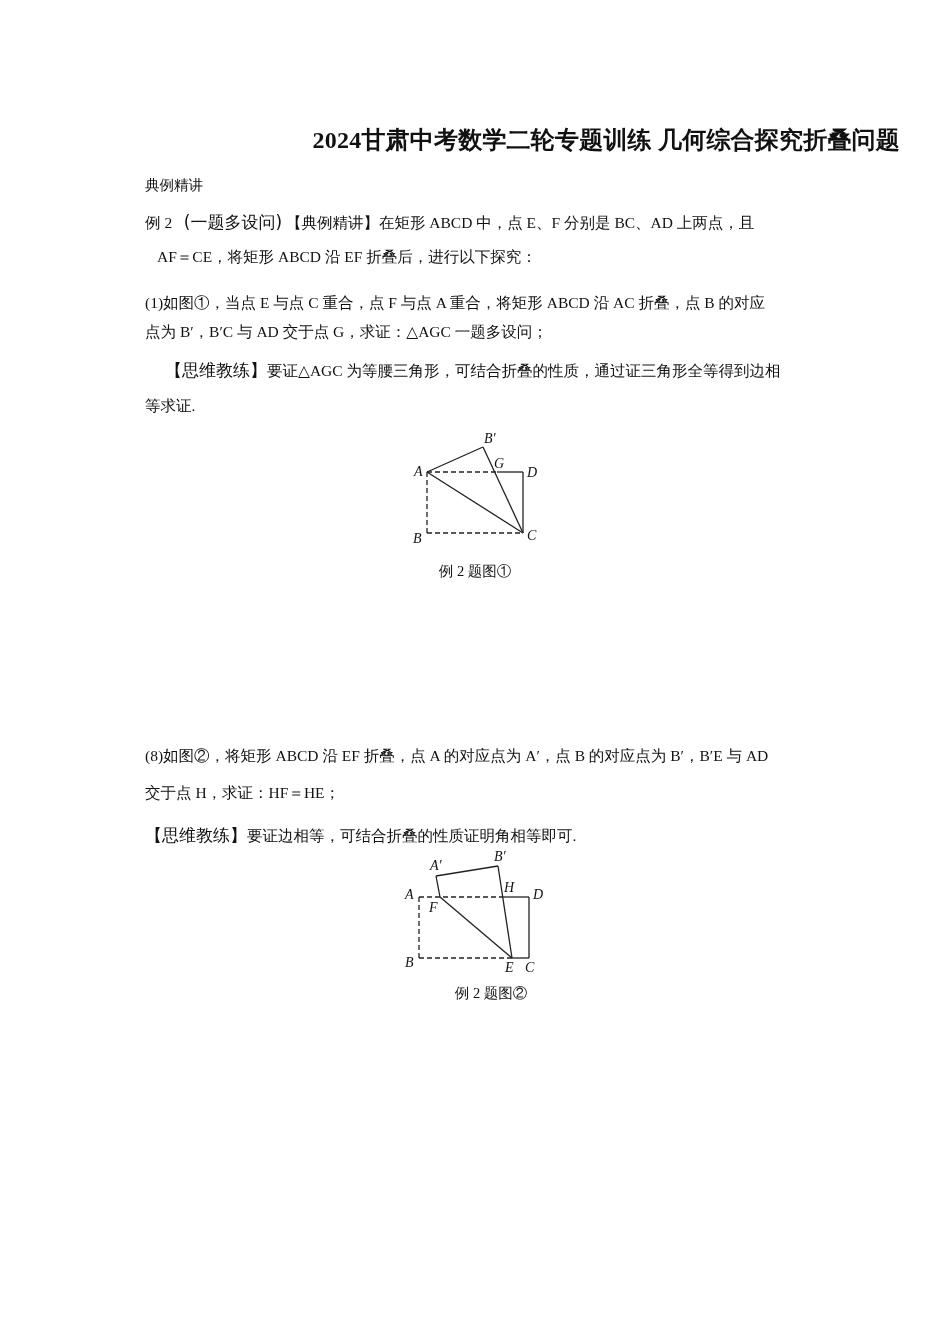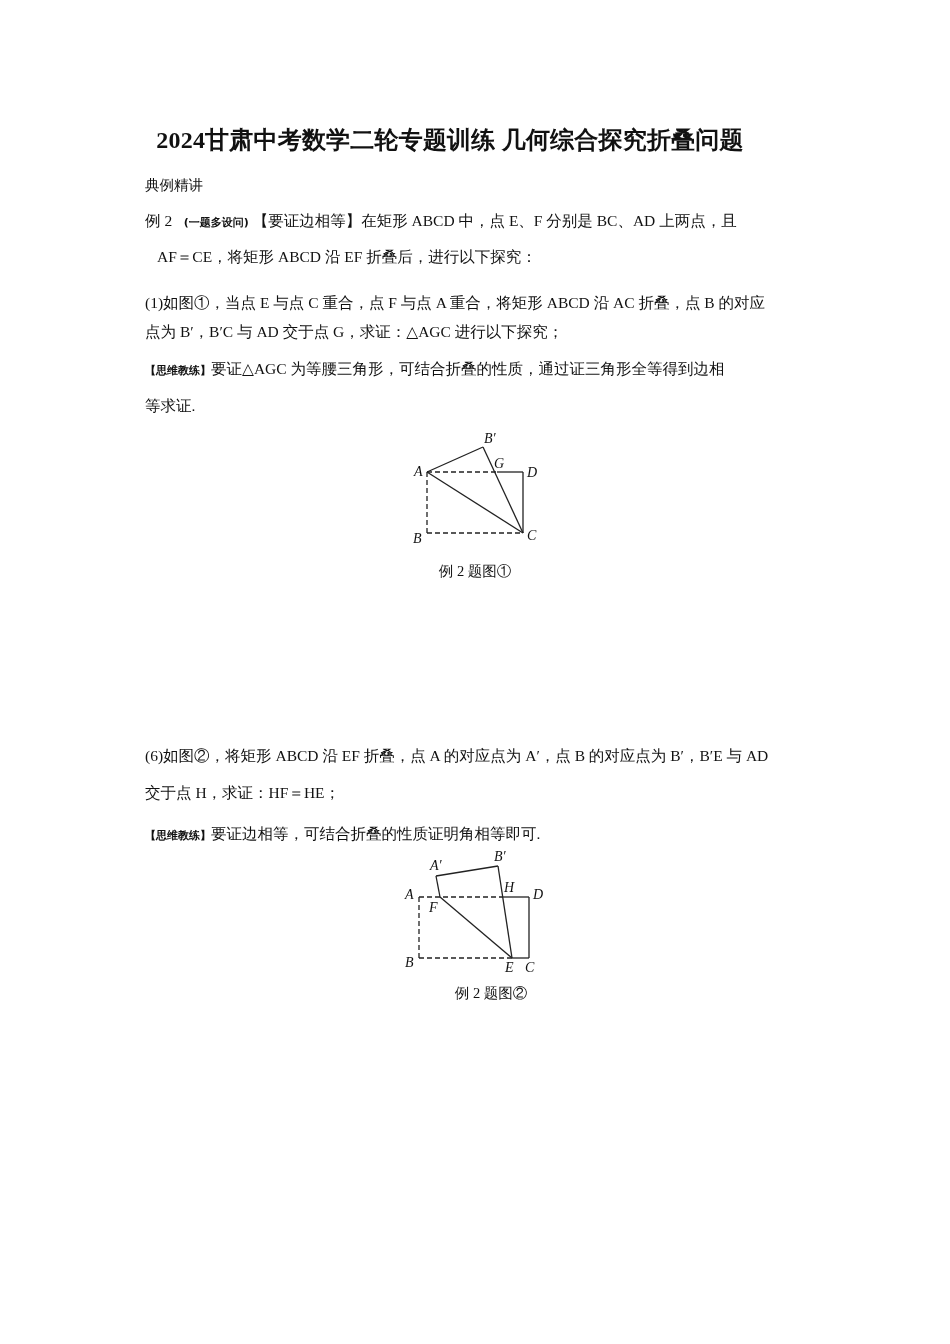--- a/index.html
+++ b/index.html
@@ -1,41 +1,41 @@
 <!DOCTYPE html>
 <html><head>
 <meta charset="utf-8">
 <style>
   html, body { margin:0; padding:0; background:#ffffff; }
   body { width:950px; height:1344px; position:relative; overflow:hidden;
          font-family: "Liberation Serif", "DejaVu Serif", serif; color:#111; }
   .abs { position:absolute; }
-  .title { left:0; width:900px; top:124px; text-align:center; font-size:24px; font-weight:bold; letter-spacing:0.2px; }
+  .title { left:0; width:900px; top:124px; text-align:right; font-size:24px; font-weight:bold; letter-spacing:0.2px; }
   .section { left:145px; top:176px; font-size:14.5px; font-family:"DejaVu Sans", sans-serif; }
   .line { position:absolute; left:145px; font-size:15.5px; white-space:nowrap; }
-  .bold { font-weight:bold; font-family:"DejaVu Sans", sans-serif; font-size:11px; }
+  .bold { font-weight:normal; font-family:"DejaVu Sans", sans-serif; font-size:17px; }
   .caption { font-size:14.5px; text-align:center; }
   svg text { font-family:"Liberation Serif", serif; font-style:italic; font-size:14px; fill:#111; }
 </style>
 </head>
 <body>
 
 <div class="abs title">2024甘肃中考数学二轮专题训练 几何综合探究折叠问题</div>
 <div class="abs section">典例精讲</div>
 
 <div class="line" style="top:211px;">
   <span>例 2</span>&nbsp;&nbsp;
   <span class="bold">(一题多设问)</span>
-  <span>【要证边相等】</span><span>在矩形 ABCD 中，点 E、F 分别是 BC、AD 上两点，且</span>
+  <span>【典例精讲】</span><span>在矩形 ABCD 中，点 E、F 分别是 BC、AD 上两点，且</span>
 </div>
 <div class="line" style="top:247px;margin-left:12px;">AF＝CE，将矩形 ABCD 沿 EF 折叠后，进行以下探究：</div>
 
 <div class="line" style="top:293px;">(1)如图①，当点 E 与点 C 重合，点 F 与点 A 重合，将矩形 ABCD 沿 AC 折叠，点 B 的对应</div>
-<div class="line" style="top:322px;">点为 B′，B′C 与 AD 交于点 G，求证：△AGC 进行以下探究；</div>
-<div class="line" style="top:359px;">
+<div class="line" style="top:322px;">点为 B′，B′C 与 AD 交于点 G，求证：△AGC 一题多设问；</div>
+<div class="line" style="top:359px;margin-left:20px;">
   <span class="bold">【思维教练】</span><span>要证△AGC 为等腰三角形，可结合折叠的性质，通过证三角形全等得到边相</span>
 </div>
 <div class="line" style="top:396px;">等求证.</div>
 
 <svg class="abs" style="left:0;top:0;" width="950" height="1344">
   <g stroke="#222" stroke-width="1.3" fill="none">
 
     <line x1="427" y1="472" x2="497" y2="472" stroke-dasharray="5,3"></line>
     <line x1="427" y1="472" x2="427" y2="533" stroke-dasharray="5,3"></line>
     <line x1="427" y1="533" x2="523" y2="533" stroke-dasharray="5,3"></line>
@@ -71,19 +71,19 @@
   <text x="429" y="912">F</text>
   <text x="504" y="892">H</text>
   <text x="533" y="899">D</text>
   <text x="405" y="967">B</text>
   <text x="505" y="972">E</text>
   <text x="525" y="972">C</text>
 </svg>
 
 <div class="abs caption" style="left:400px;width:150px;top:562px;">例 2 题图①</div>
 
-<div class="line" style="top:746px;">(6)如图②，将矩形 ABCD 沿 EF 折叠，点 A 的对应点为 A′，点 B 的对应点为 B′，B′E 与 AD</div>
+<div class="line" style="top:746px;">(8)如图②，将矩形 ABCD 沿 EF 折叠，点 A 的对应点为 A′，点 B 的对应点为 B′，B′E 与 AD</div>
 <div class="line" style="top:783px;">交于点 H，求证：HF＝HE；</div>
 <div class="line" style="top:800px;margin-top:24px;">
   <span class="bold">【思维教练】</span><span>要证边相等，可结合折叠的性质证明角相等即可.</span>
 </div>
 
 <div class="abs caption" style="left:416px;width:150px;top:984px;">例 2 题图②</div>
 
 </body></html>

